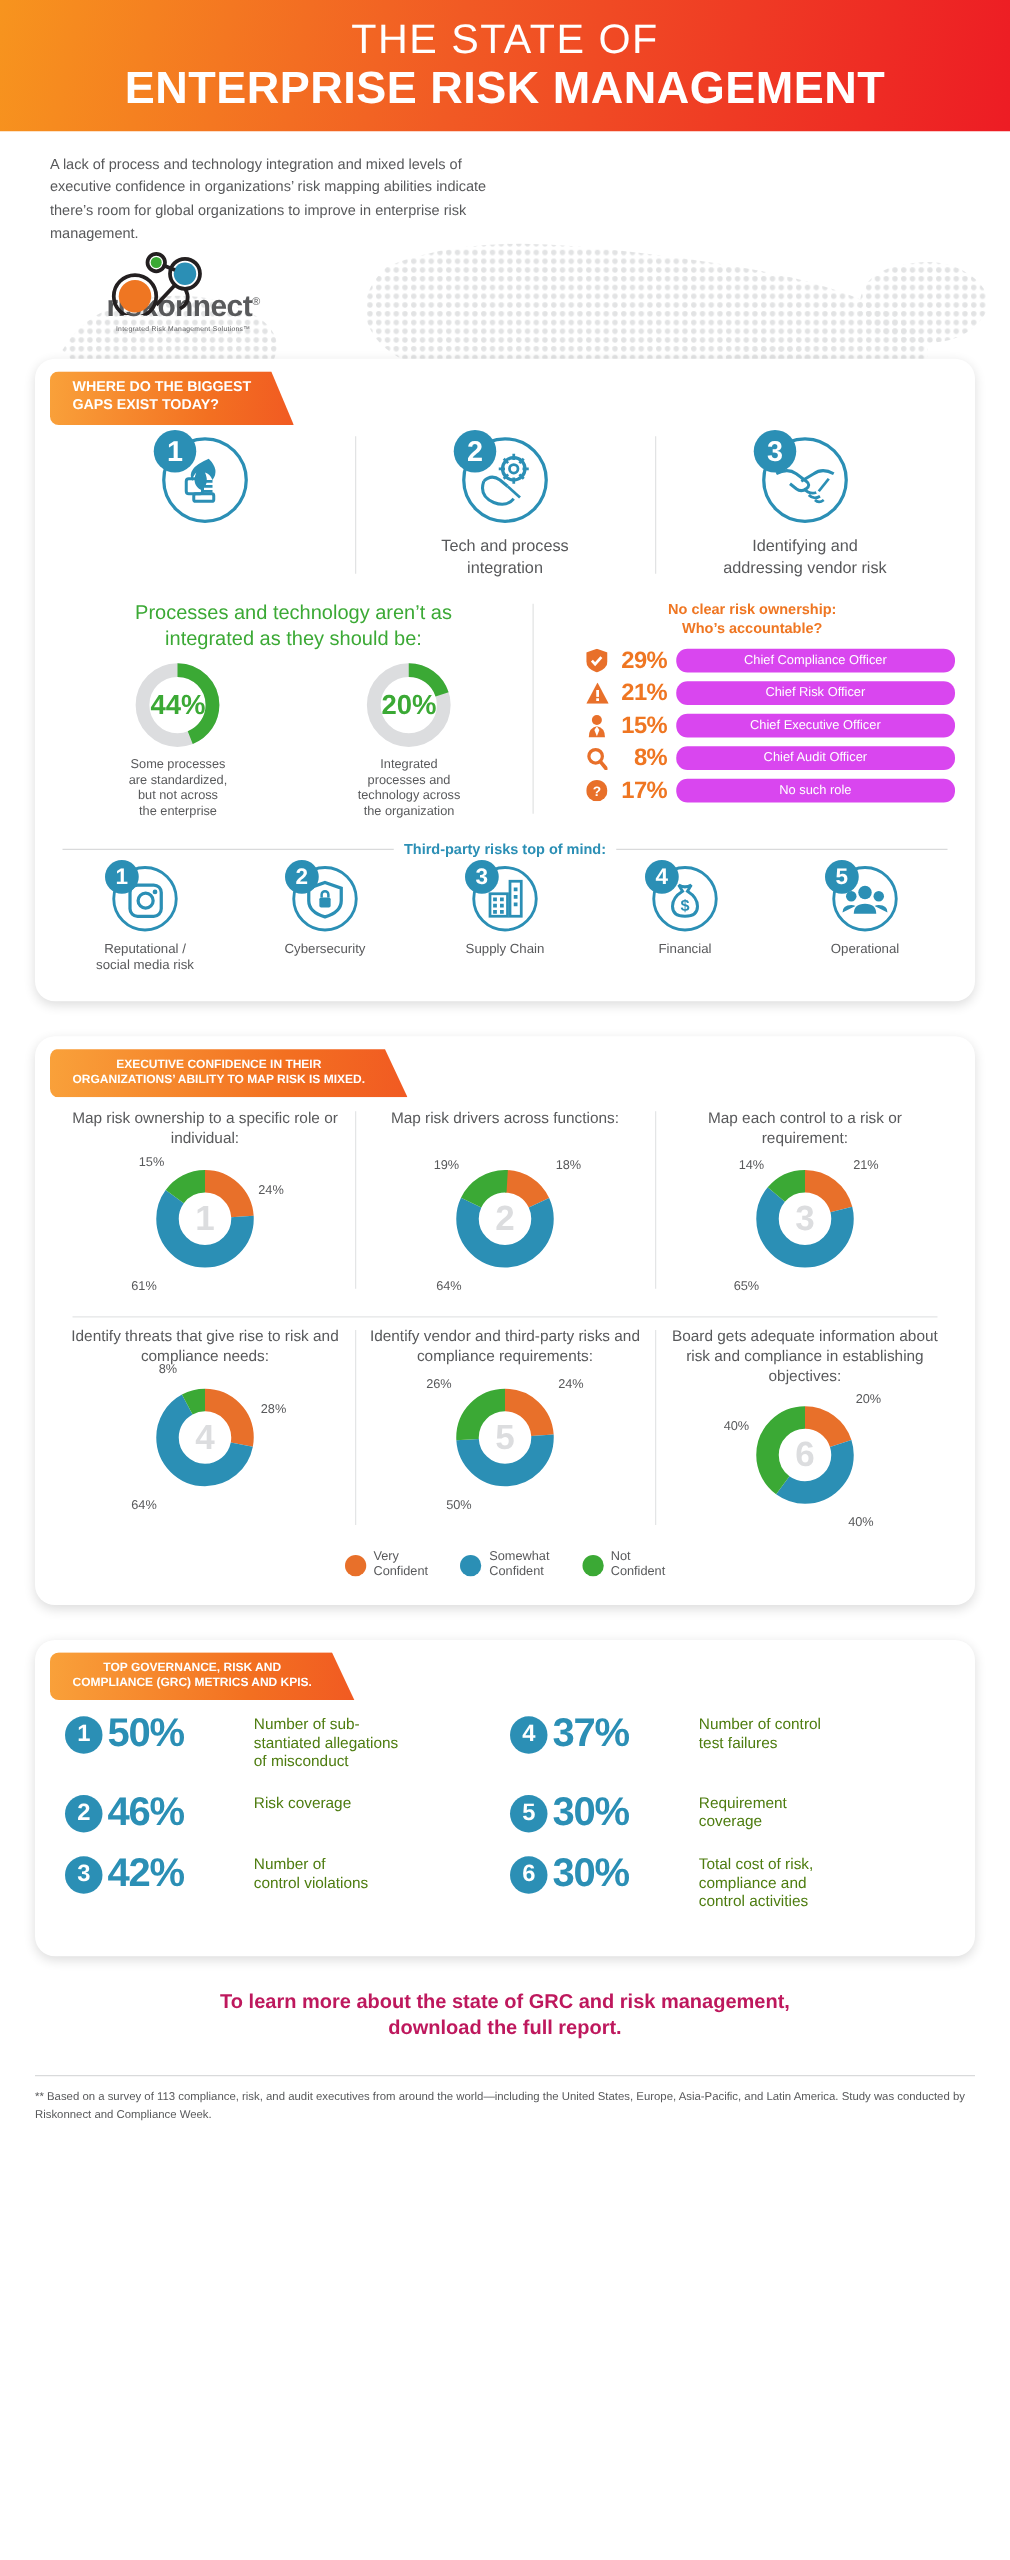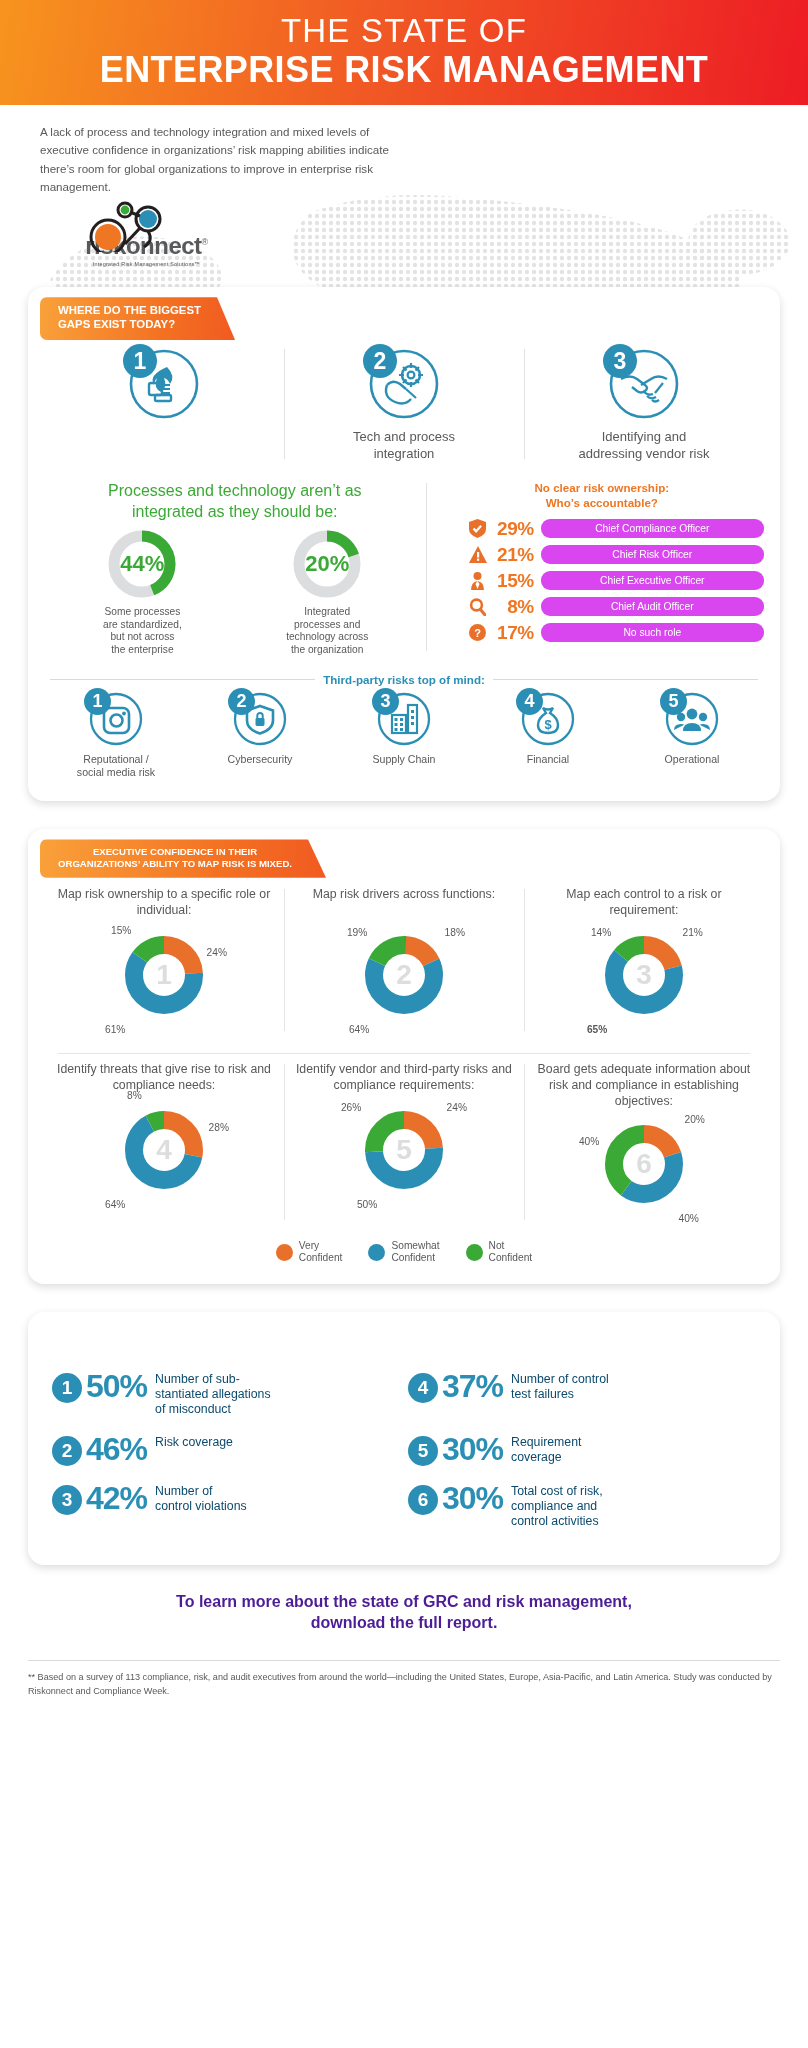--- a/index.html
+++ b/index.html
@@ -191,25 +191,25 @@
     background: #2b8fb5; color: #fff;
     font-size: 19px; font-weight: 700;
     display: flex; align-items: center; justify-content: center;
     flex: 0 0 30px; margin-top: 3px;
   }
   .kpi-pct {
     font-size: 32px; font-weight: 700; color: #2b8fb5;
     letter-spacing: -1px; margin: 0 8px 0 4px; line-height: 1;
     white-space: nowrap;
   }
-  .kpi-txt { font-size: 12.3px; line-height: 1.22; color: #0c4a6e; padding-top: 2px; }
+  .kpi-txt { font-size: 12.3px; line-height: 1.22; color: #4d7c0f; padding-top: 2px; margin-left: 48px; }
 
   
   .cta {
-    text-align: center; color: #4c1d95;
+    text-align: center; color: #be185d;
     font-size: 16px; font-weight: 700; line-height: 1.35;
     margin: 26px 60px 0;
   }
   .rule { height: 1px; background: #d9dadb; margin: 26px 28px 0; }
   .footnote {
     font-size: 9.1px; line-height: 1.5; color: #58595b;
     margin: 10px 28px 0; padding-bottom: 14px;
   }
 </style>
 </head>
@@ -540,21 +540,21 @@
         <svg class="donut-svg" width="80" height="80" viewBox="0 0 80 80">
           <g transform="rotate(-90 40 40)">
             <circle cx="40" cy="40" r="30" fill="none" stroke="#e8702a" stroke-width="18" stroke-dasharray="39.6 148.9"></circle>
             <circle cx="40" cy="40" r="30" fill="none" stroke="#2b8fb5" stroke-width="18" stroke-dasharray="122.5 66" stroke-dashoffset="-39.6"></circle>
             <circle cx="40" cy="40" r="30" fill="none" stroke="#3ba935" stroke-width="18" stroke-dasharray="26.4 162.1" stroke-dashoffset="-162.1"></circle>
           </g>
         </svg>
         <div class="dnum">3</div>
         <div class="dlab" style="left:6px;top:2px;">14%</div>
         <div class="dlab" style="right:0;top:2px;">21%</div>
-        <div class="dlab" style="left:2px;bottom:-6px;font-weight:bold;">65%</div>
+        <div class="dlab" style="left:2px;bottom:-6px;">65%</div>
       </div>
     </div>
 
     <div class="sep-h" style="width:100%;margin-top:12px;"></div>
 
     <div class="donut-cell">
       <div class="dtitle">Identify threats that give rise to risk and compliance needs:</div>
       <div class="donut-holder">
         <svg class="donut-svg" width="80" height="80" viewBox="0 0 80 80">
           <g transform="rotate(-90 40 40)">
@@ -620,20 +620,24 @@
     </div>
     <div class="lg">
       <span class="lgdot" style="background:#3ba935;"></span>
       <span class="lgtxt" style="white-space:pre-line;">Not
 Confident</span>
     </div>
   </div>
 </div>
 
 <div class="panel" id="sec3">
+  <div class="ribbon" style="font-size:9.6px;text-align:center;">
+    <span style="white-space:pre-line;">TOP GOVERNANCE, RISK AND
+COMPLIANCE (GRC) METRICS AND KPIS.</span>
+  </div>
 
   <div class="kpi-grid">
     <div class="kpi">
       <div class="kpi-badge">1</div>
       <div class="kpi-pct">50%</div>
       <div class="kpi-txt" style="white-space:pre-line;">Number of sub-
 stantiated allegations
 of misconduct</div>
     </div>
     <div class="kpi">

